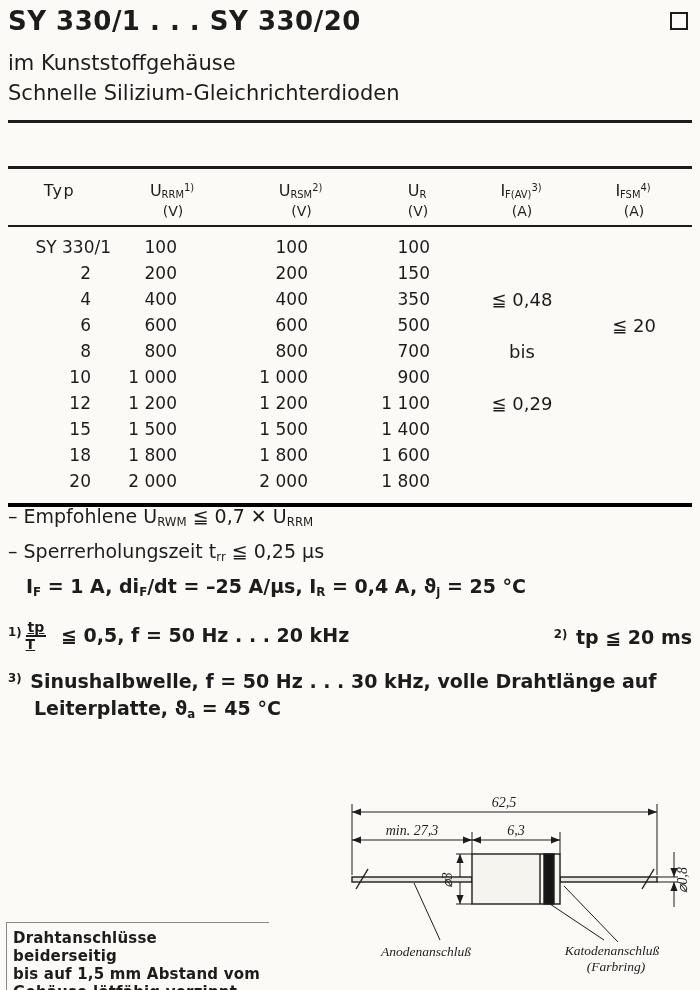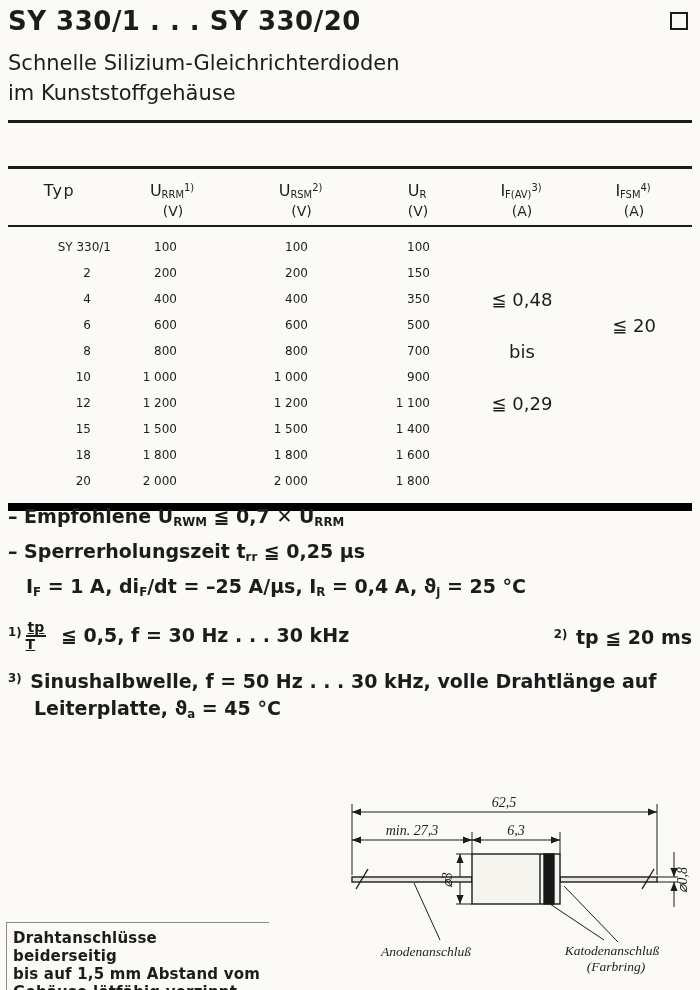--- a/index.html
+++ b/index.html
@@ -9,38 +9,38 @@
     font-family:"DejaVu Sans","Liberation Sans",sans-serif;
   }
   
   .header-block{position:absolute;top:6px;left:8px;right:8px;border-bottom:3px solid #1c1c1c;padding-bottom:12px;}
   .title-row{display:flex;justify-content:space-between;align-items:flex-start;}
   .title{font-size:26px;font-weight:700;letter-spacing:.5px;}
   .corner-square{width:14px;height:14px;border:2px solid #1c1c1c;margin-top:6px;margin-right:4px;}
   .subtitle{font-size:21px;font-weight:500;line-height:30px;margin-top:12px;}
   
   .table-block{position:absolute;top:166px;left:8px;width:684px;}
-  table{border-collapse:collapse;width:100%;border-top:3px solid #1c1c1c;border-bottom:8px solid #000000;table-layout:fixed;}
+  table{border-collapse:collapse;width:100%;border-top:3px solid #1c1c1c;border-bottom:4px solid #000000;table-layout:fixed;}
   thead th{border-bottom:2px solid #1c1c1c;font-weight:400;vertical-align:top;padding:12px 0 6px 0;text-align:center;}
   .h1{font-size:16px;height:20px;}
   .h1 .typ-cap{letter-spacing:1.5px;}
   .h2{font-size:14px;margin-top:2px;color:#222;}
-  tbody td{height:26px;font-size:12px;padding:0;white-space:pre;}
+  tbody td{height:26px;font-size:17px;padding:0;white-space:pre;}
   tbody tr:first-child td{padding-top:7px;}
   tbody tr:last-child td{padding-bottom:9px;}
   .c-typ{text-align:right;padding-right:20px !important;}
   tbody tr:first-child .c-typ{padding-right:0 !important;}
   .c-urrm{text-align:right;padding-right:58px !important;}
   .c-ursm{text-align:right;padding-right:60px !important;}
   .c-ur{text-align:right;padding-right:38px !important;}
   .c-ifav{text-align:center;font-size:18px;}
   .c-ifsm{text-align:center;font-size:18px;}
   
   .notes{position:absolute;top:502px;left:8px;width:684px;}
-  .note{font-size:19px;font-weight:700;line-height:29px;}
+  .note{font-size:19px;font-weight:400;line-height:29px;}
   .note-indent{padding-left:18px;font-weight:600;}
   .sb{font-size:.62em;vertical-align:-.25em;}
   .sp{font-size:.62em;vertical-align:.5em;margin-right:2px;}
   .fnrow{display:flex;justify-content:space-between;align-items:center;margin-top:12px;}
   .fn{font-size:19px;font-weight:600;line-height:27px;}
   .frac{display:inline-flex;flex-direction:column;align-items:flex-start;font-size:.74em;line-height:1.1;vertical-align:middle;margin:0 8px 0 2px;text-decoration:underline;}
   .frac-top{border-bottom:2px solid #1c1c1c;padding:0 2px;}
   .fn-block{margin-top:12px;}
   .fn-cont{padding-left:26px;}
   
@@ -56,22 +56,22 @@
 <body>
 
 <div class="page">
 
   <div class="header-block">
     <div class="title-row">
       <div class="title">SY 330/1 . . . SY 330/20</div>
       <div class="corner-square"></div>
     </div>
     <div class="subtitle">
+      <div>im Kunststoffgehäuse</div>
       <div>Schnelle Silizium-Gleichrichterdioden</div>
-      <div>im Kunststoffgehäuse</div>
     </div>
   </div>
 
   <div class="table-block">
     <table>
       <colgroup>
         <col style="width:103px">
           <col style="width:124px">
           <col style="width:133px">
         <col style="width:100px">
@@ -192,21 +192,21 @@
 
   <div class="notes">
     <div class="note"><span>– Empfohlene U</span><span class="sb">RWM</span><span> ≦ 0,7 ✕ U</span><span class="sb">RRM</span></div>
     <div class="note"><span>– Sperrerholungszeit t</span><span class="sb">rr</span><span> ≦ 0,25 μs</span></div>
     <div class="note note-indent"><span>I</span><span class="sb">F</span><span> = 1 A,  di</span><span class="sb">F</span><span>/dt = –25 A/μs,  I</span><span class="sb">R</span><span> = 0,4 A,  ϑ</span><span class="sb">j</span><span> = 25 °C</span></div>
 
     <div class="fnrow">
       <div class="fn"><span class="sp">1)</span><span class="frac">
             <span class="frac-top">tp</span>
             <span class="frac-bot">T</span>
-          </span><span> ≦ 0,5, f = 30 Hz . . . 30 kHz</span></div>
+          </span><span> ≦ 0,5, f = 50 Hz . . . 20 kHz</span></div>
       <div class="fn"><span class="sp">2)</span><span> tp ≦ 20 ms</span></div>
     </div>
 
     <div class="fn fn-block">
       <div><span class="sp">3)</span><span> Sinushalbwelle,  f = 50 Hz . . . 30 kHz,  volle  Drahtlänge  auf</span></div>
       <div class="fn-cont"><span>Leiterplatte, ϑ</span><span class="sb">a</span><span> = 45 °C</span></div>
     </div>
 
   </div>
 

